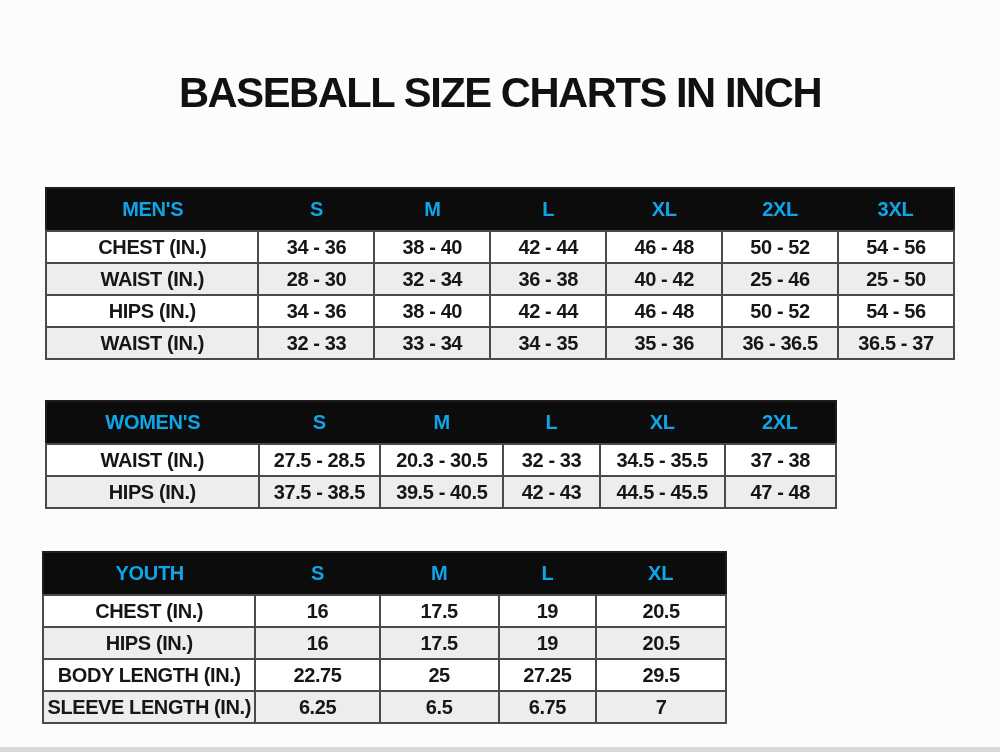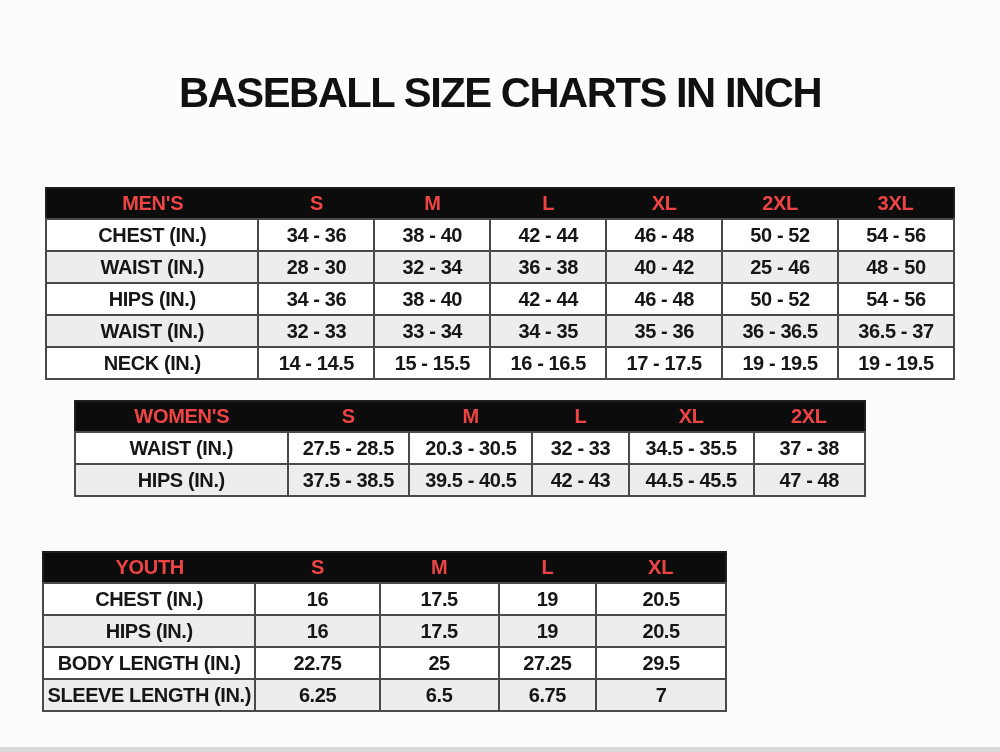--- a/index.html
+++ b/index.html
@@ -18,36 +18,36 @@
     font-size: 43px;
     font-weight: 700;
     letter-spacing: -1.5px;
     color: #111;
     transform: scaleX(0.97);
     white-space: nowrap;
   }
 
   .size-table { position: absolute; }
   #table-mens   { left: 45px; top: 187px; width: 910px; }
-  #table-womens { left: 45px; top: 400px; width: 792px; margin-left: 29px; }
+  #table-womens { left: 45px; top: 400px; width: 792px; }
   #table-youth  { left: 42px; top: 551px; width: 685px; }
 
   table {
     width: 100%;
     border-collapse: collapse;
     table-layout: fixed;
     border: 2px solid #1e1e1e;
   }
   th {
     background: #0c0c0c;
-    color: #ef4444;
+    color: #0ea5e9;
     font-size: 20px;
     font-weight: 700;
     height: 29px;
-    padding: 0;
+    padding: 6px;
     letter-spacing: -0.3px;
     border: none;
     text-align: center;
   }
   td {
     border: 2px solid #4a4a4a;
     font-size: 20px;
     font-weight: 700;
     color: #161616;
     text-align: center;
@@ -124,48 +124,39 @@
             <td>50 - 52</td>
             <td>54 - 56</td>
           </tr>
           <tr>
             <td>WAIST (IN.)</td>
             <td>28 - 30</td>
             <td>32 - 34</td>
             <td>36 - 38</td>
             <td>40 - 42</td>
             <td>25 - 46</td>
-            <td>48 - 50</td>
+            <td>25 - 50</td>
           </tr>
           <tr>
             <td>HIPS (IN.)</td>
             <td>34 - 36</td>
             <td>38 - 40</td>
             <td>42 - 44</td>
             <td>46 - 48</td>
             <td>50 - 52</td>
             <td>54 - 56</td>
           </tr>
           <tr>
             <td>WAIST (IN.)</td>
             <td>32 - 33</td>
             <td>33 - 34</td>
             <td>34 - 35</td>
             <td>35 - 36</td>
             <td>36 - 36.5</td>
             <td>36.5 - 37</td>
-          </tr>
-          <tr>
-            <td>NECK (IN.)</td>
-            <td>14 - 14.5</td>
-            <td>15 - 15.5</td>
-            <td>16 - 16.5</td>
-            <td>17 - 17.5</td>
-            <td>19 - 19.5</td>
-            <td>19 - 19.5</td>
           </tr>
         </tbody>
       </table>
     </div>
 
   <div class="size-table" id="table-womens">
       <table>
         <colgroup>
           <col class="c0">
           <col class="c1">

